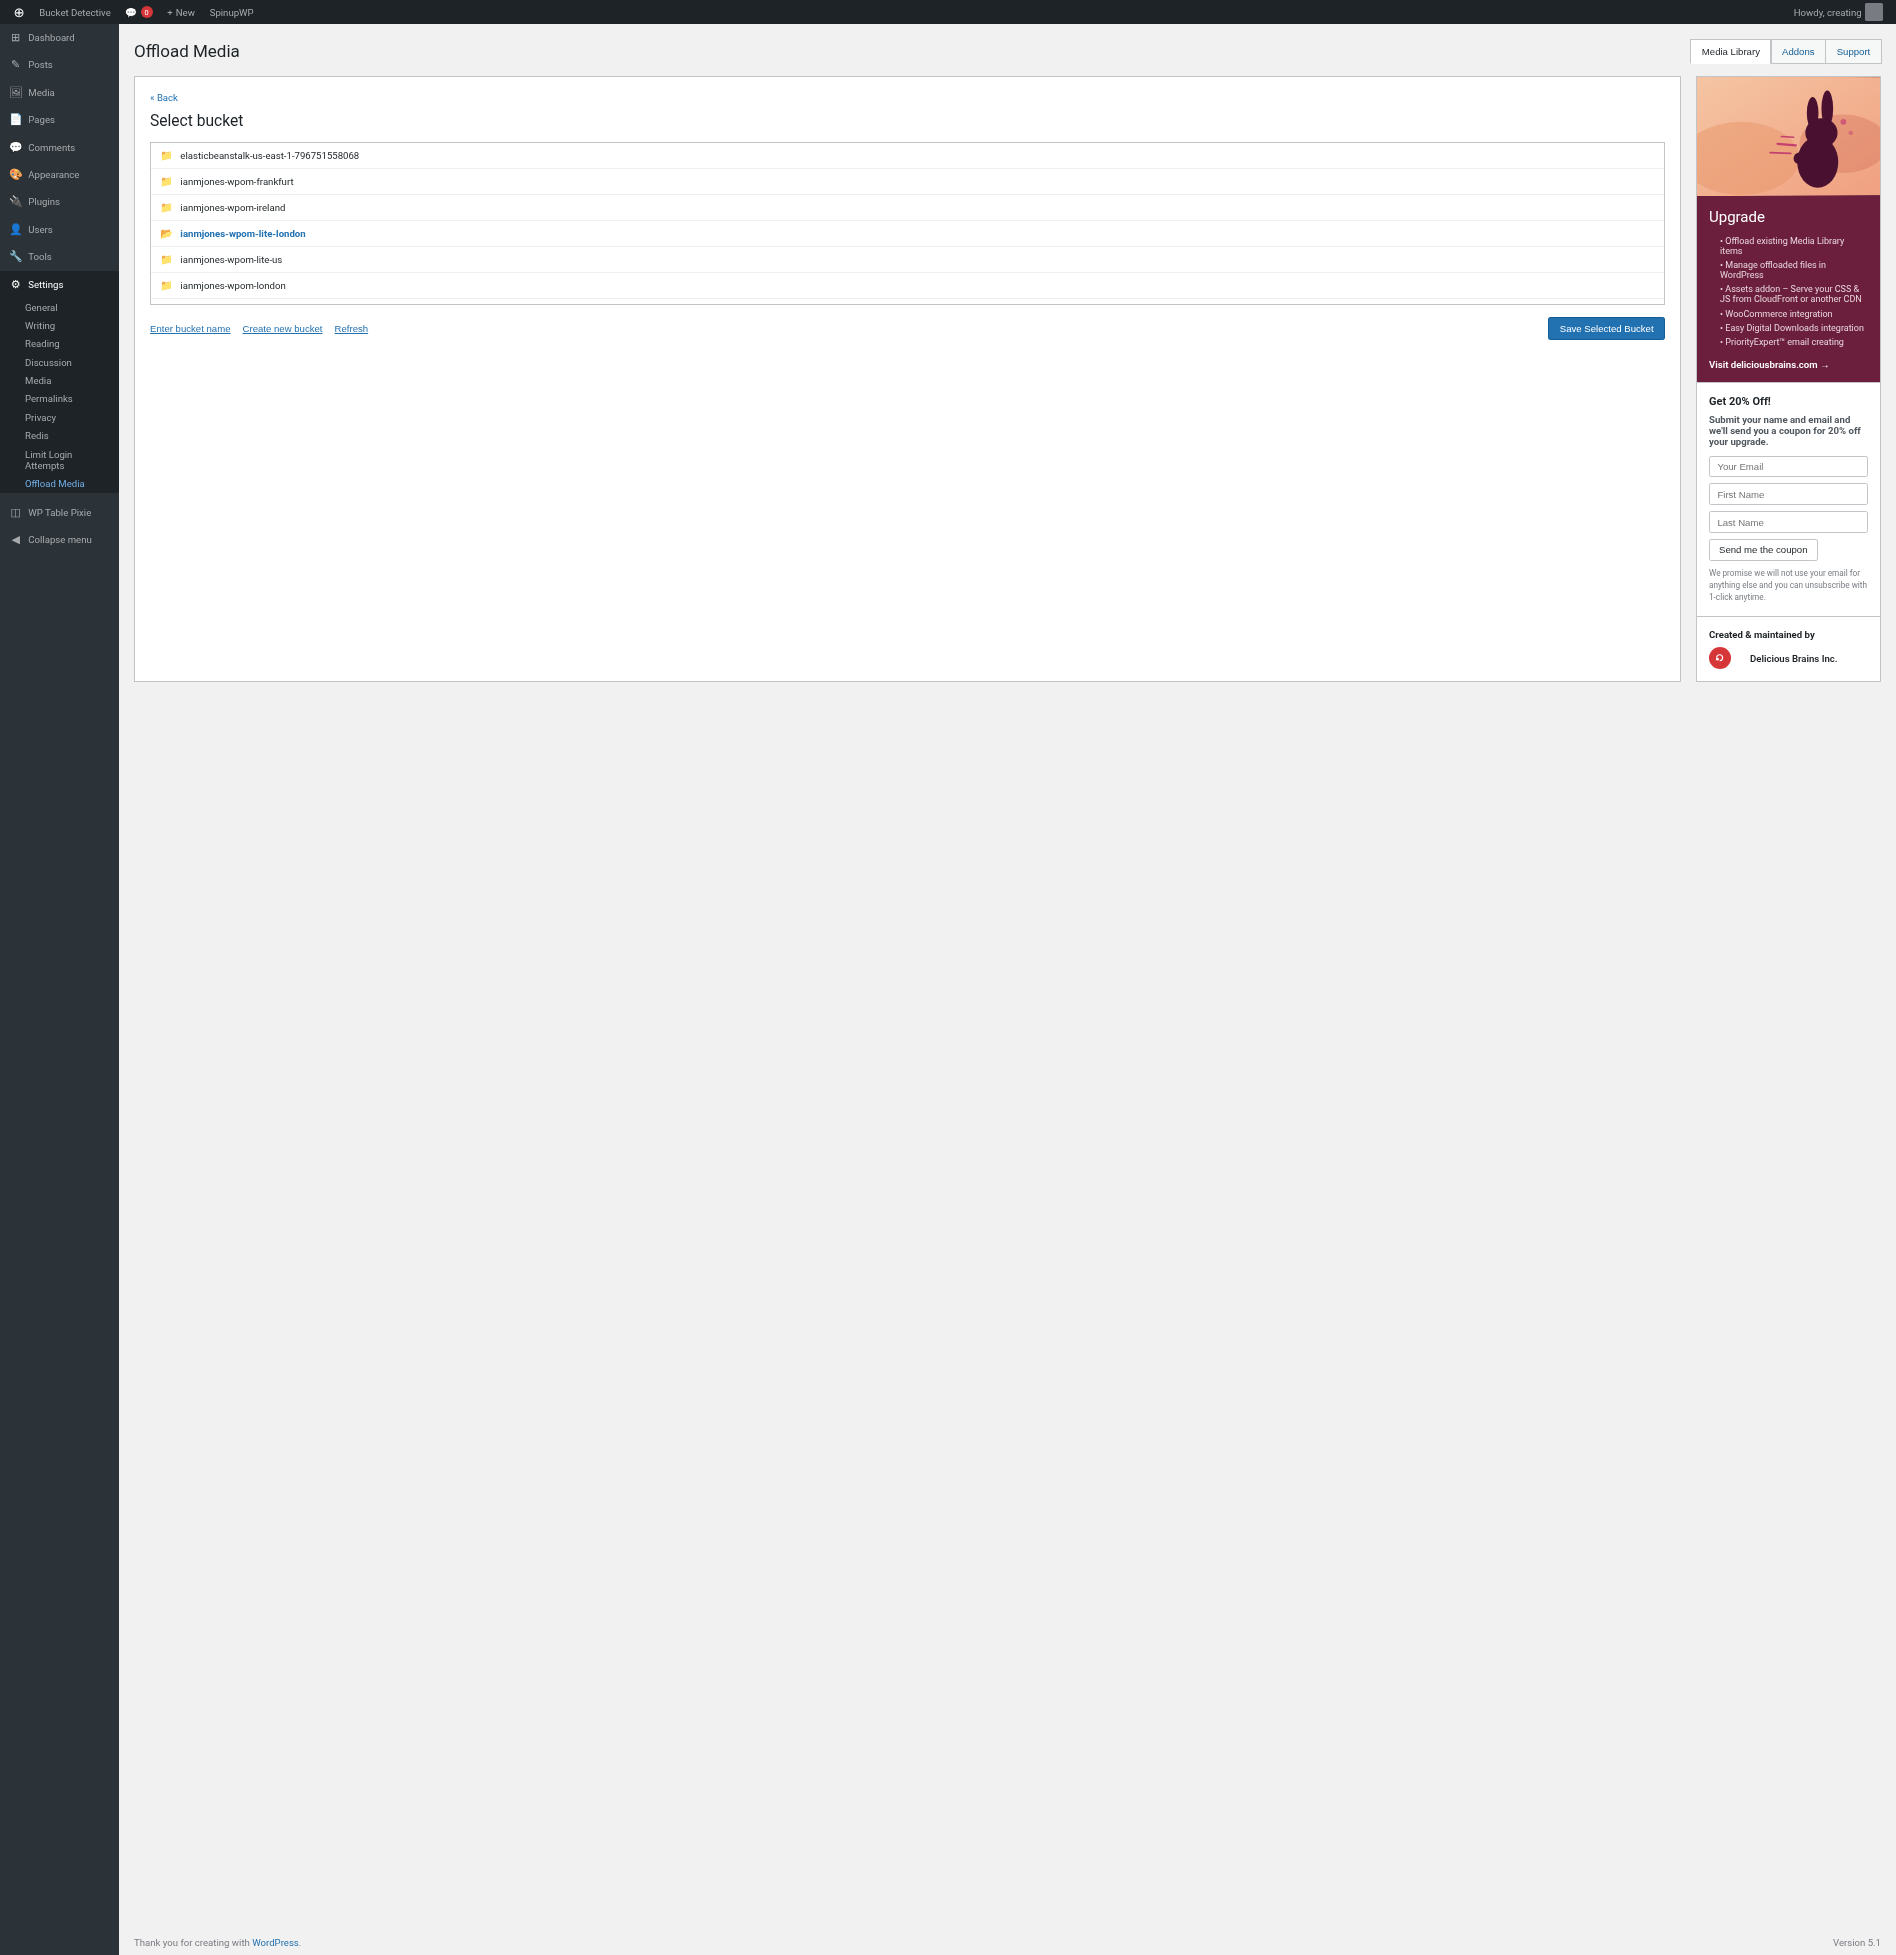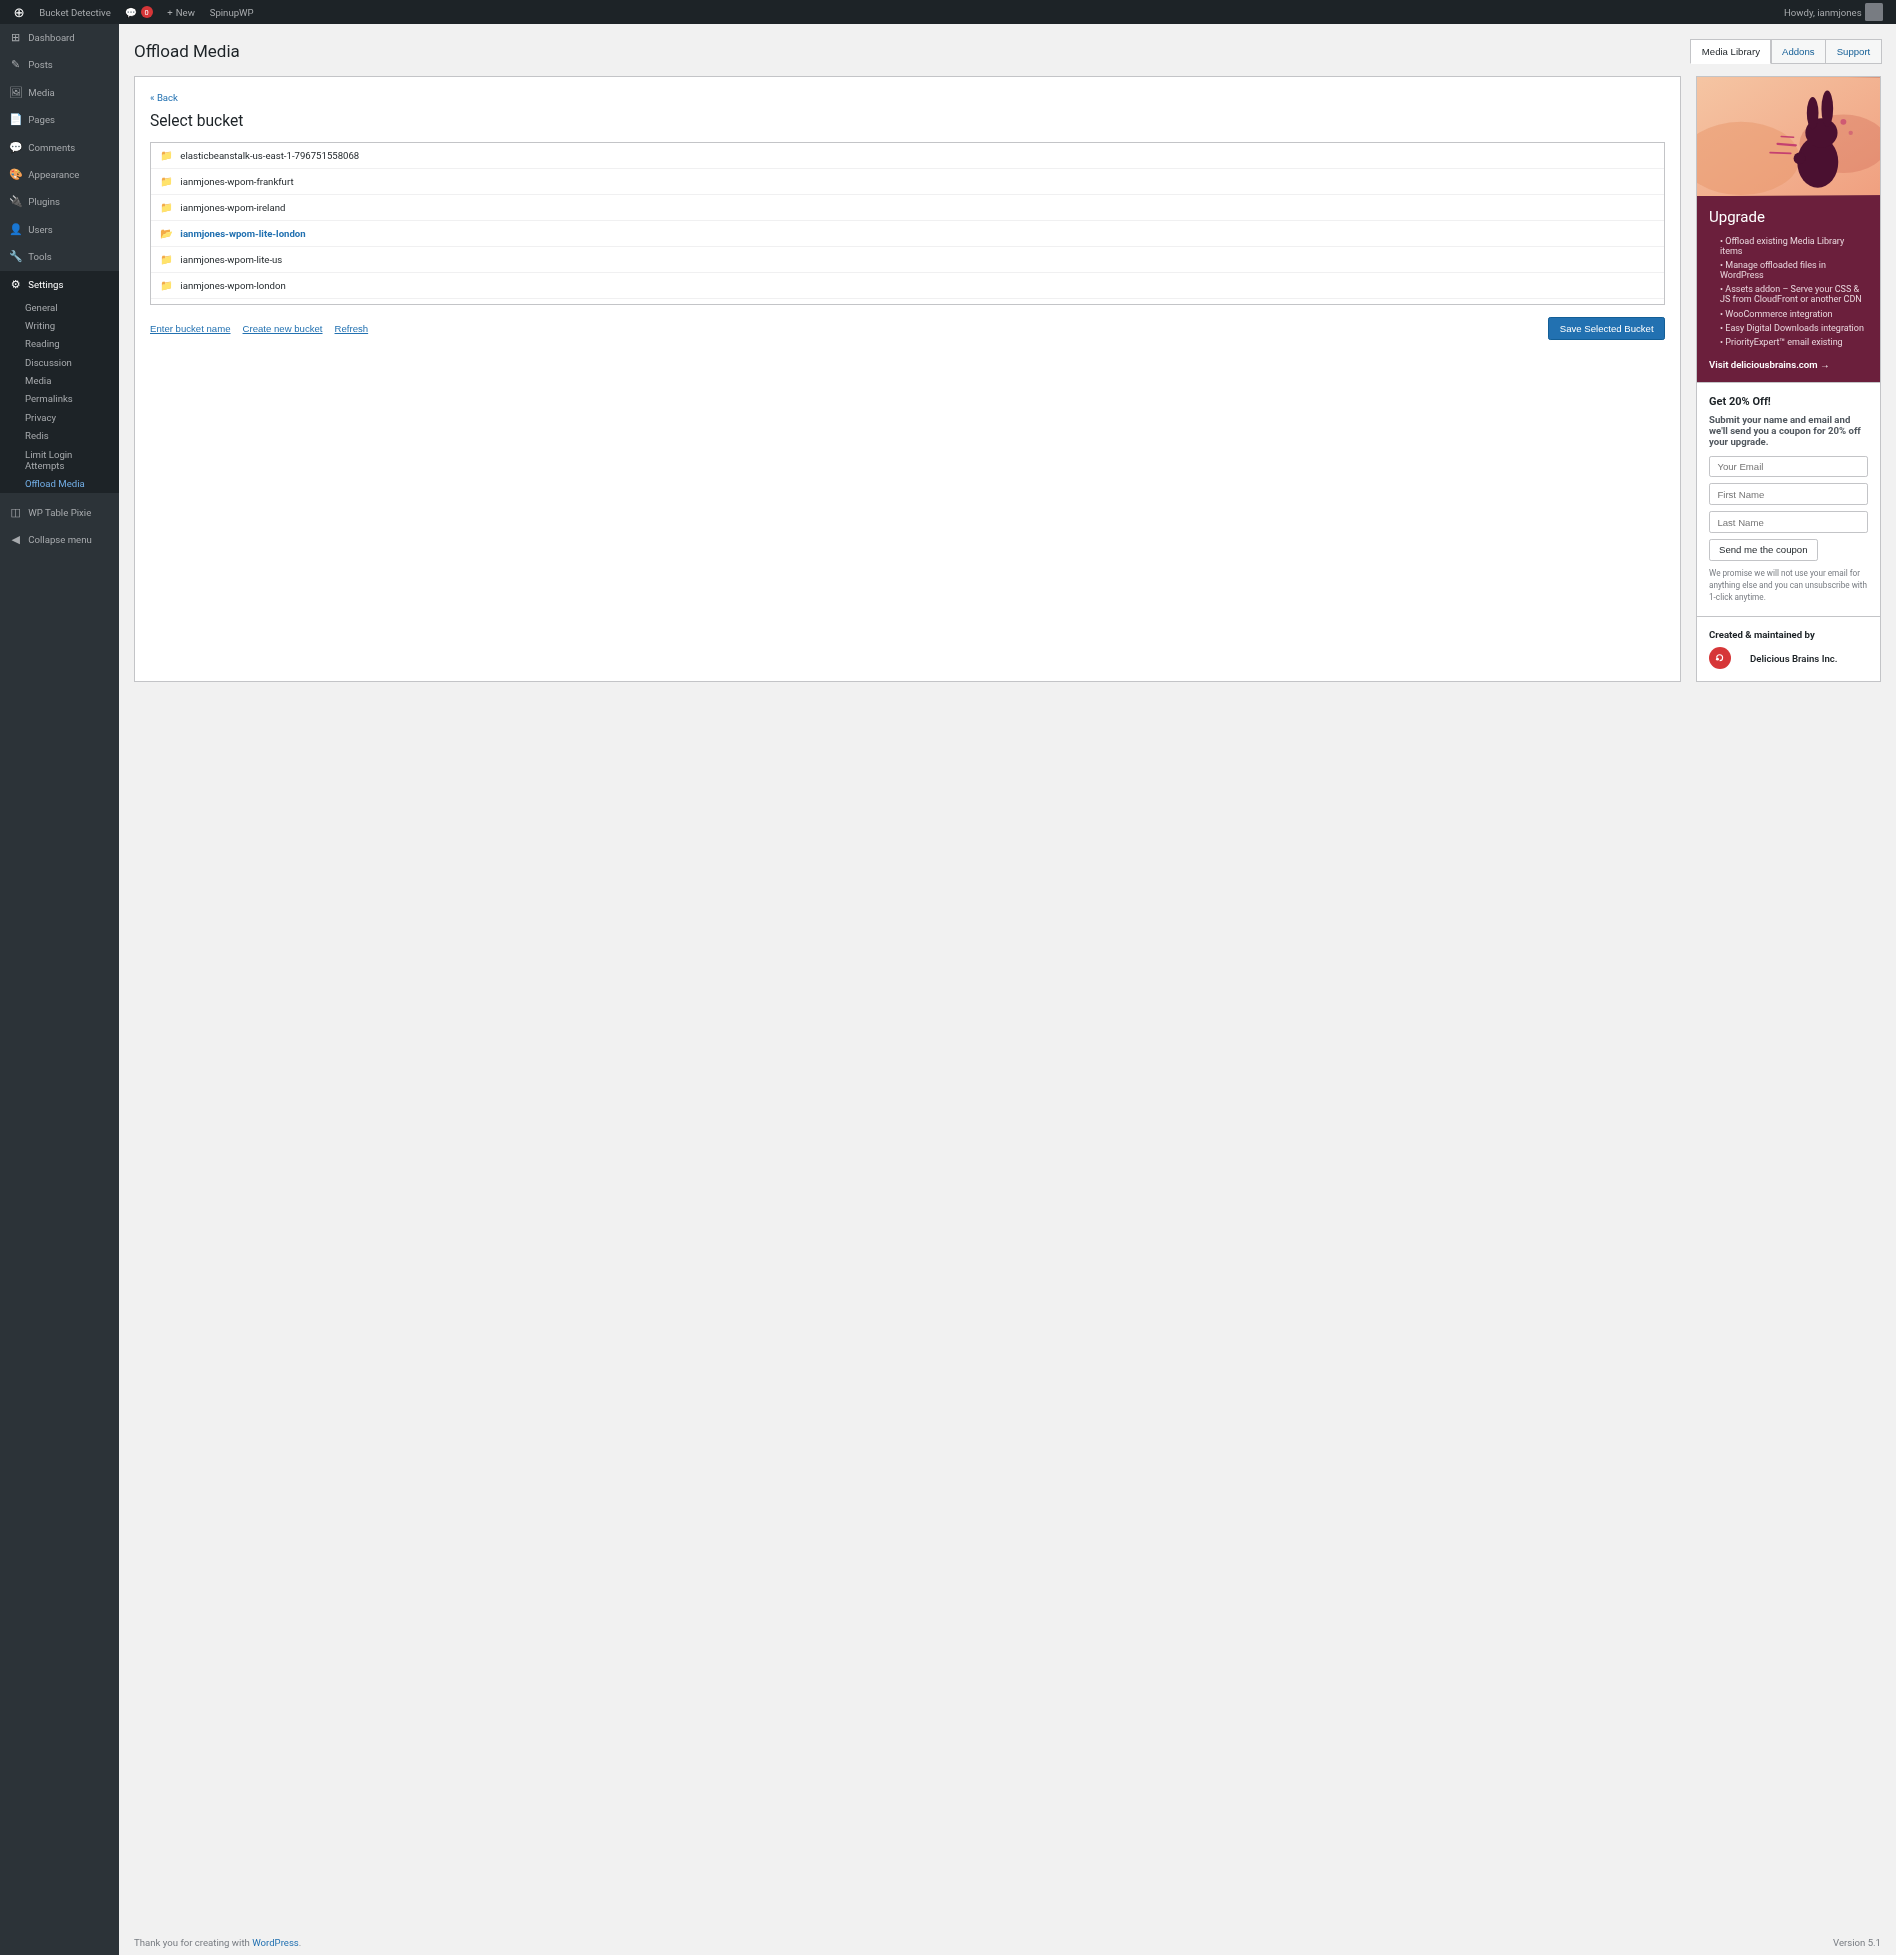--- a/index.html
+++ b/index.html
@@ -209,21 +209,21 @@
     <span class="adminbar-bubble">0</span>
   </div>
   <div class="adminbar-item">
     <span>+</span>
     <span>New</span>
   </div>
   <div class="adminbar-item">
     <span>SpinupWP</span>
   </div>
   <div class="adminbar-item adminbar-right">
-    <span>Howdy, ianmjones</span>
+    <span>Howdy, creating</span>
     <span style="width:18px;height:18px;background:#787c82;border-radius:1.5px;display:inline-block;"></span>
   </div>
 </div>
 
 <div class="wp-layout">
 
   <div id="adminmenuwrap">
     <ul class="sidebar-menu">
       <li class="sidebar-item">
         <span class="sidebar-icon">⊞</span>
@@ -388,21 +388,21 @@
           </div>
 
           <div class="upgrade-body">
             <h3 class="upgrade-title">Upgrade</h3>
             <ul class="upgrade-list">
               <li>Offload existing Media Library items</li>
               <li>Manage offloaded files in WordPress</li>
               <li>Assets addon – Serve your CSS &amp; JS from CloudFront or another CDN</li>
               <li>WooCommerce integration</li>
               <li>Easy Digital Downloads integration</li>
-              <li>PriorityExpert™ email existing</li>
+              <li>PriorityExpert™ email creating</li>
             </ul>
             <a href="#" class="upgrade-link">Visit deliciousbrains.com →</a>
           </div>
 
           <div class="coupon-panel">
             <h4 class="coupon-title">Get 20% Off!</h4>
             <p class="coupon-desc">Submit your name and email and we'll send you a coupon for 20% off your upgrade.</p>
             <input type="email" class="coupon-field" placeholder="Your Email" style="">
             <input type="text" class="coupon-field" placeholder="First Name" style="">
             <input type="text" class="coupon-field" placeholder="Last Name" style="">

